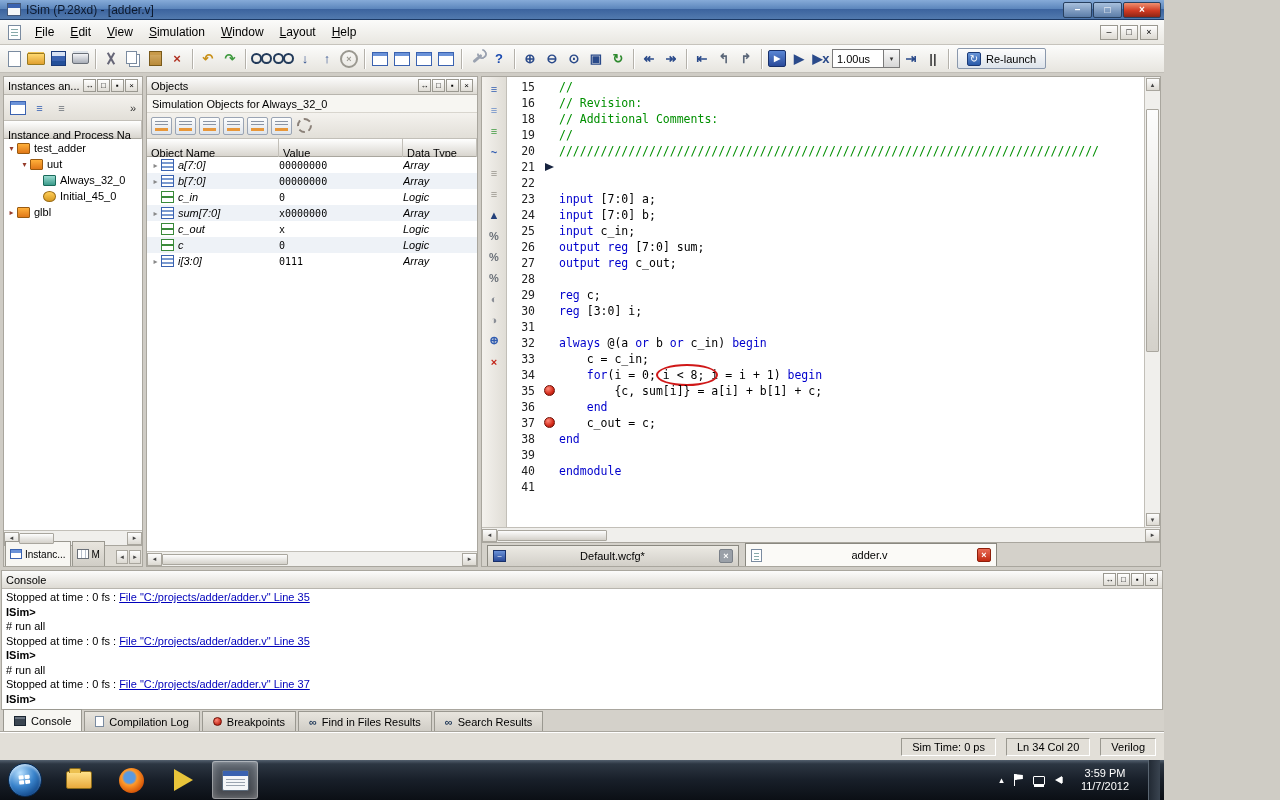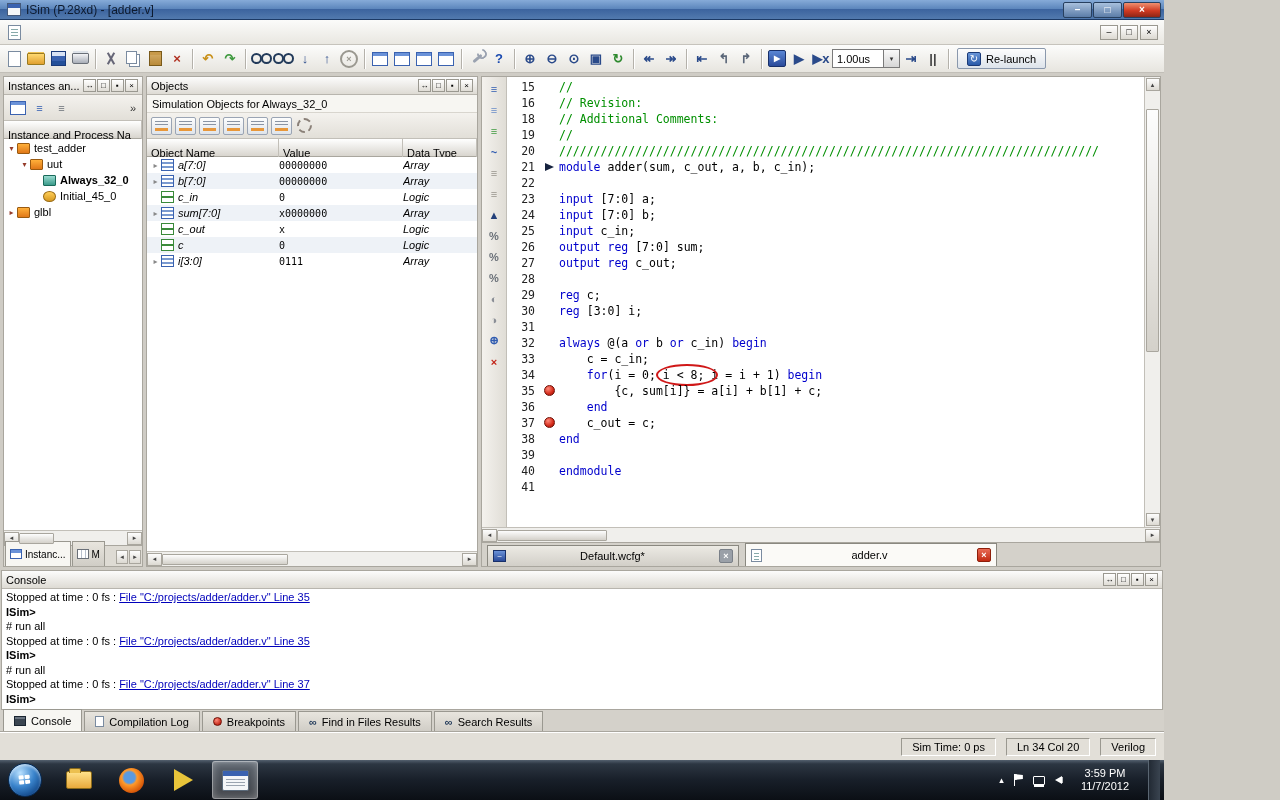--- a/index.html
+++ b/index.html
@@ -192,20 +192,29 @@
     <span class="title">ISim (P.28xd) - [adder.v]</span>
     <span class="winbtns">
         <span class="wbtn">–</span>
         <span class="wbtn">□</span>
         <span class="wbtn close">×</span>
       </span>
   </div>
 
   <div class="menubar">
     <span class="mdi-doc"></span>
+    <span style="display:flex">
+        <span class="menu-item"><u>F</u>ile</span>
+        <span class="menu-item"><u>E</u>dit</span>
+        <span class="menu-item"><u>V</u>iew</span>
+        <span class="menu-item"><u>S</u>imulation</span>
+        <span class="menu-item"><u>W</u>indow</span>
+        <span class="menu-item"><u>L</u>ayout</span>
+        <span class="menu-item"><u>H</u>elp</span>
+      </span>
     <span class="mdi-ctrls">
         <span class="mdi-btn">–</span>
         <span class="mdi-btn">□</span>
         <span class="mdi-btn">×</span>
       </span>
   </div>
 
   <div class="toolbar">
       <span class="tbi k-page"></span>
       <span class="tbi k-folder"></span>
@@ -289,21 +298,21 @@
             <span>test_adder</span>
           </div>
           <div class="trow" style="padding-left: 15px;">
             <span class="texp">▾</span>
             <span class="ticon t-instance"></span>
             <span>uut</span>
           </div>
           <div class="trow" style="padding-left: 28px;">
             <span class="texp"></span>
             <span class="ticon t-process"></span>
-            <span style="font-weight: bold;">Always_32_0</span>
+            <span style="font-weight: normal;">Always_32_0</span>
           </div>
           <div class="trow" style="padding-left: 28px;">
             <span class="texp"></span>
             <span class="ticon t-initial"></span>
             <span>Initial_45_0</span>
           </div>
           <div class="trow" style="padding-left: 2px;">
             <span class="texp">▸</span>
             <span class="ticon t-instance"></span>
             <span>glbl</span>
@@ -473,21 +482,20 @@
             <div class="cline">
               <span class="lnum">20</span>
               <span class="lmark"></span>
               <span class="ltext"><span class="tok-c">//////////////////////////////////////////////////////////////////////////////</span></span>
             </div>
             <div class="cline">
               <span class="lnum">21</span>
               <span class="lmark">
                 <span class="bmark"></span>
               </span>
-              <span class="ltext"><span class="tok-k">module</span><span class="tok-p"> adder(sum, c_out, a, b, c_in);</span></span>
             </div>
             <div class="cline">
               <span class="lnum">22</span>
               <span class="lmark"></span>
               <span class="ltext"></span>
             </div>
             <div class="cline">
               <span class="lnum">23</span>
               <span class="lmark"></span>
               <span class="ltext"><span class="tok-k">input</span><span class="tok-p"> [7:0] a;</span></span>

